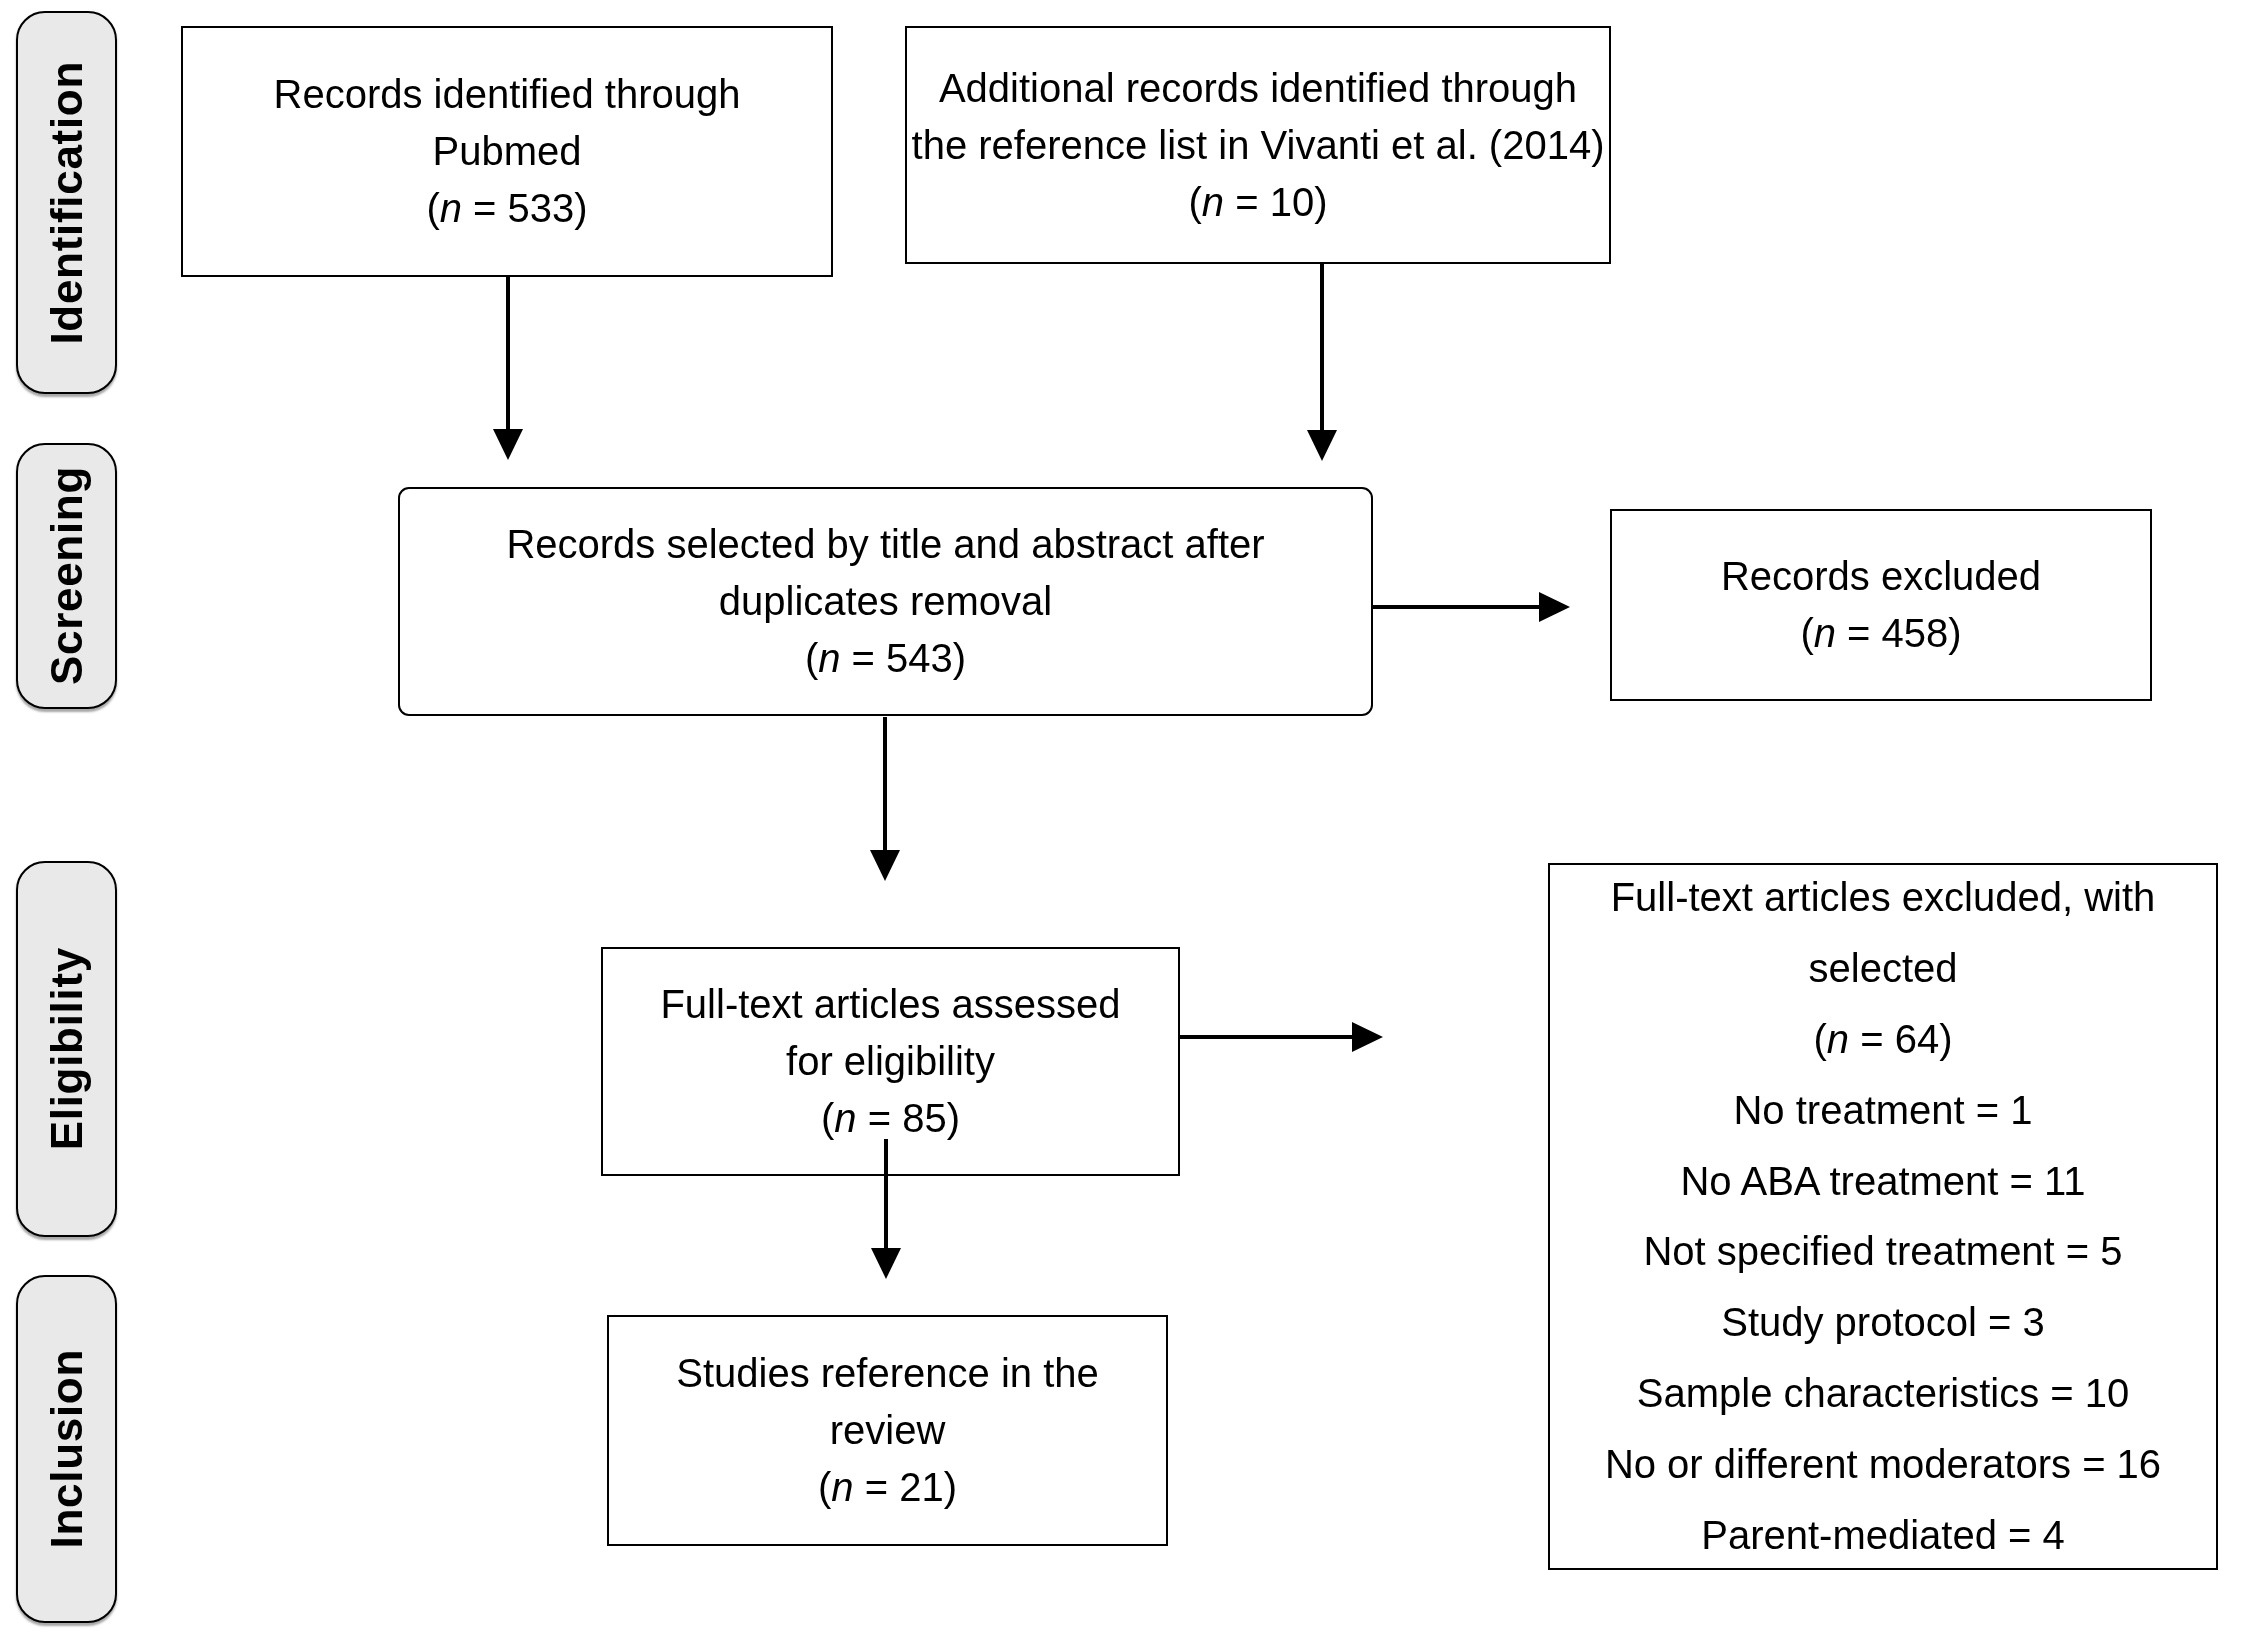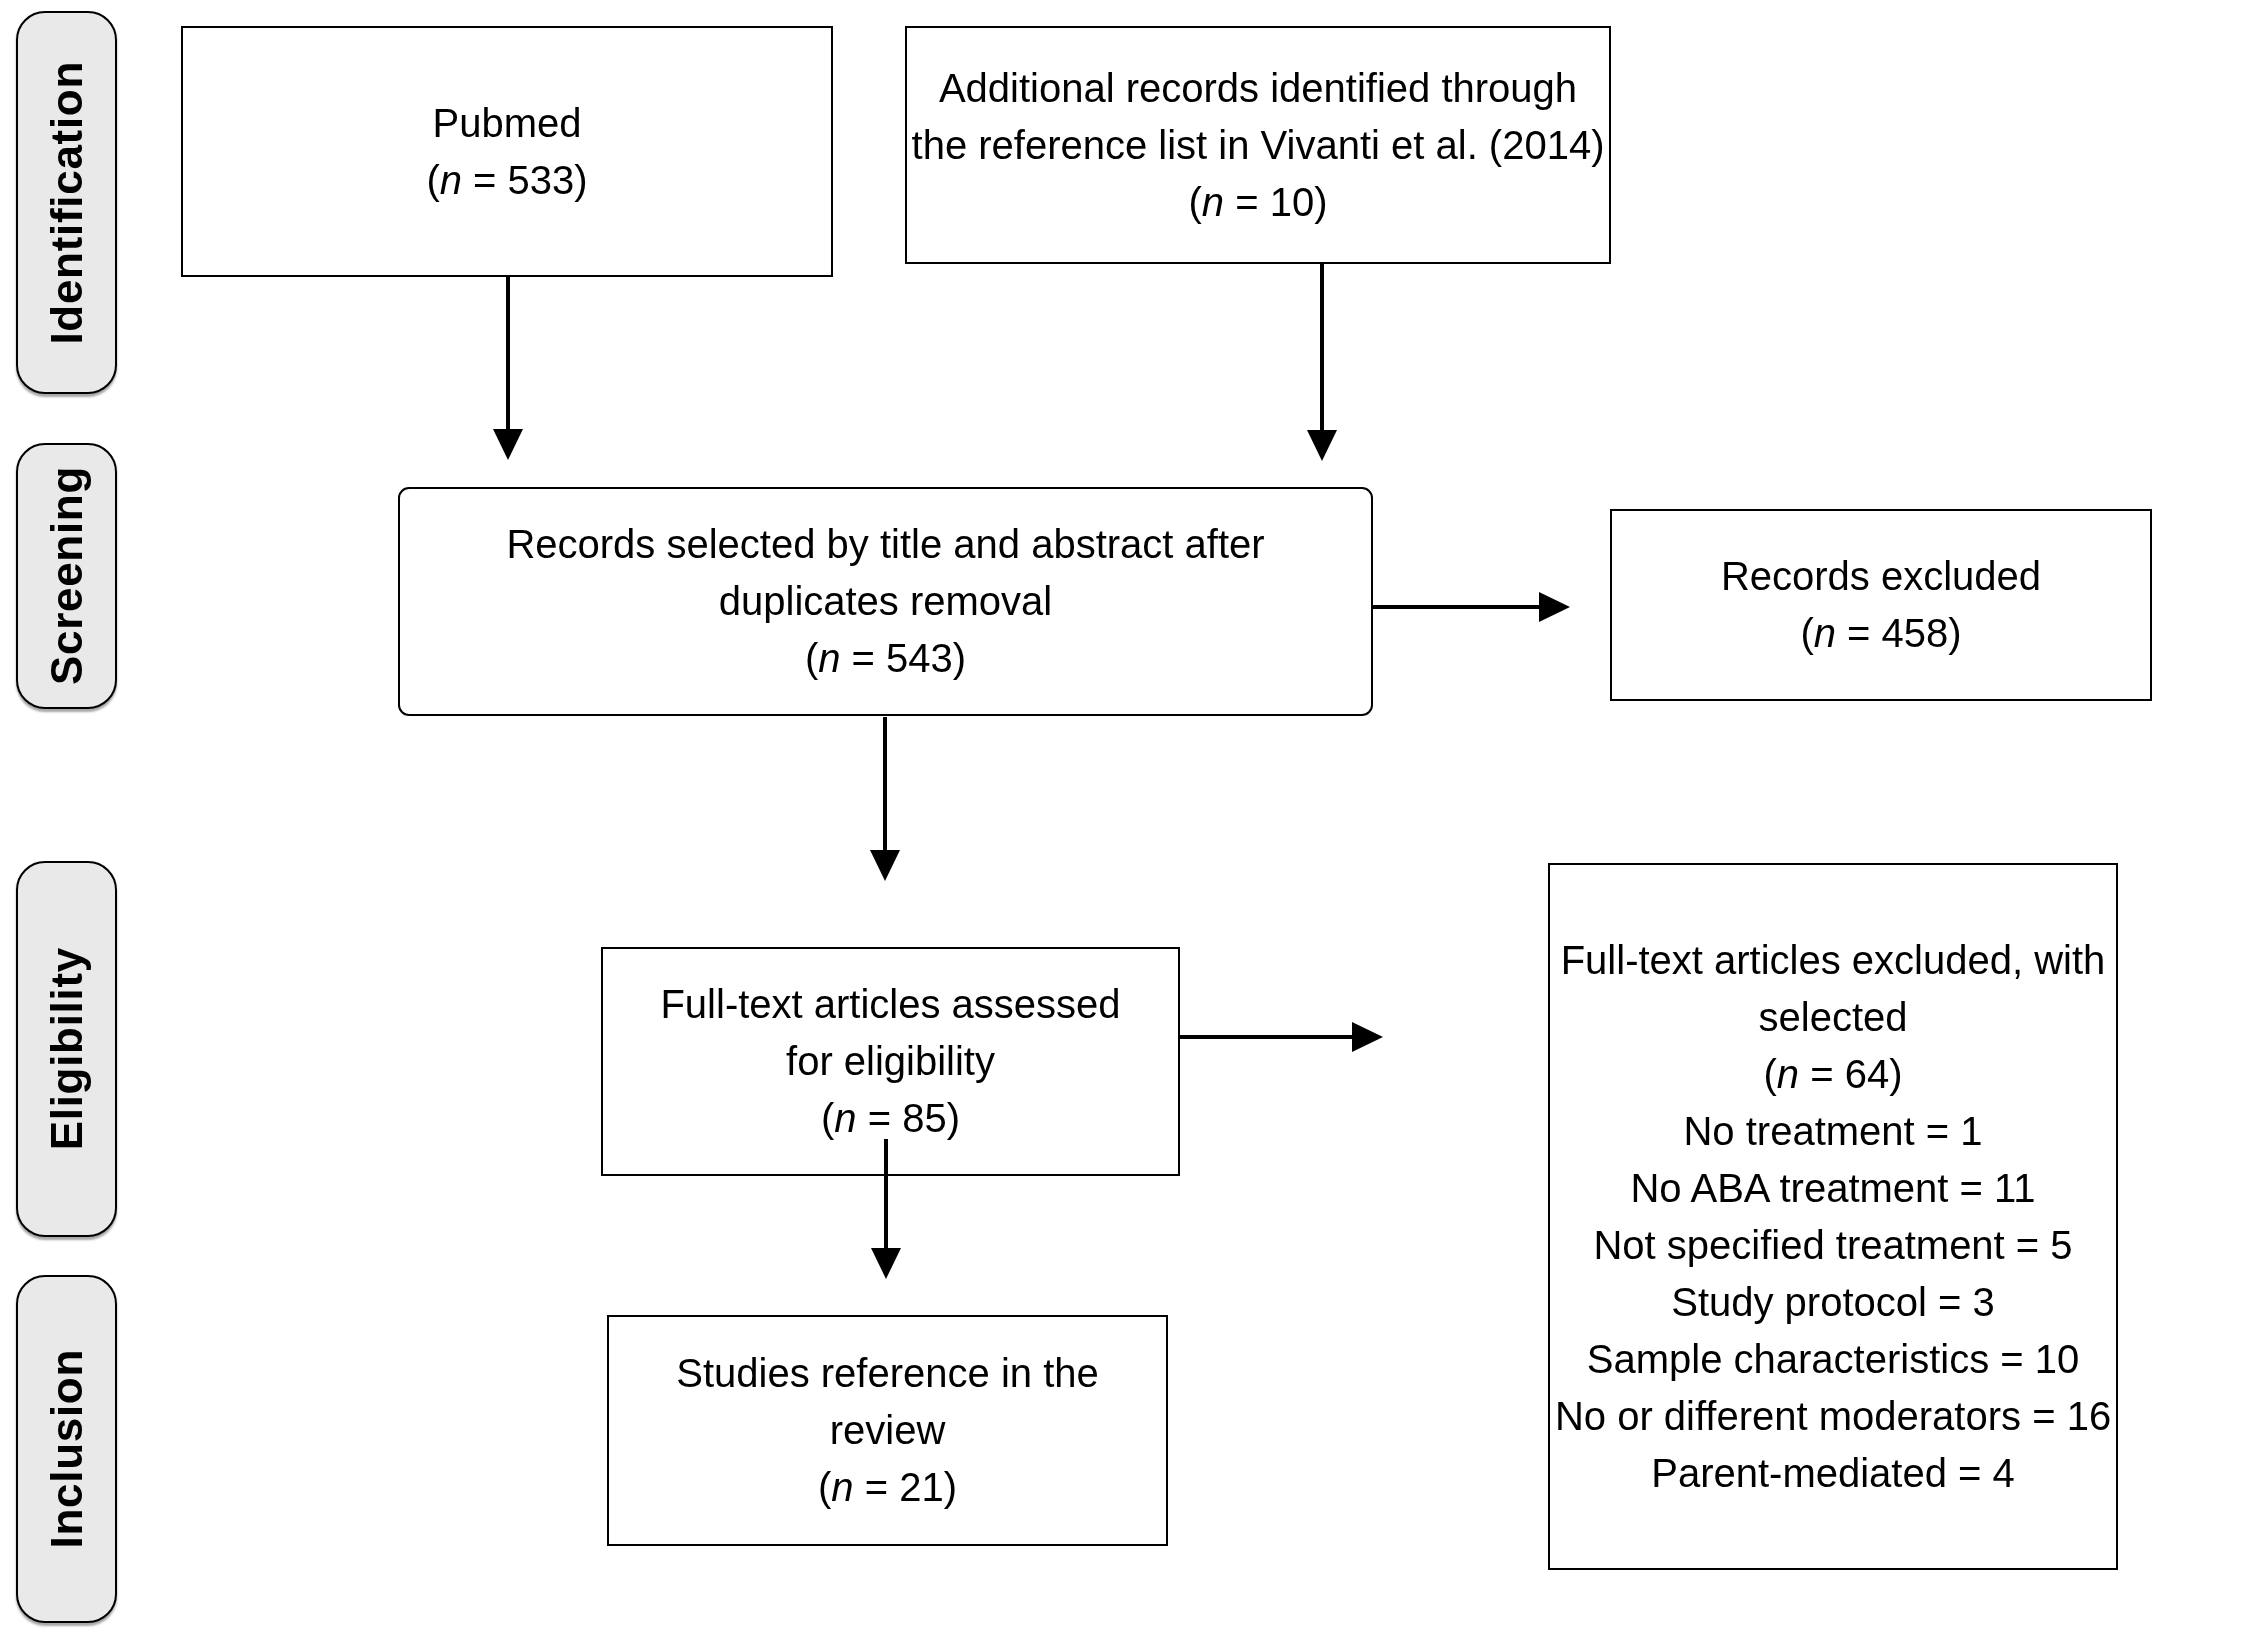--- a/index.html
+++ b/index.html
@@ -43,21 +43,21 @@
     text-align:center;
     font-size:40px;line-height:57px;
     padding:4.4px 7.3px;
   }
   .flow-box .line{white-space:nowrap;}
   .box-a{left:181px;top:26px;width:652px;height:251px;}
   .box-b{left:905px;top:26px;width:706px;height:238px;}
   .box-c{left:398px;top:487px;width:975px;height:229px;border-radius:11px;}
   .box-d{left:1610px;top:509px;width:542px;height:192px;}
   .box-e{left:601px;top:910px;width:579px;height:229px;margin-top:37px;}
-  .box-f{left:1548px;top:863px;width:570px;height:707px;}
+  .box-f{left:1548px;top:863px;width:670px;height:707px;justify-content:space-between;}
   .box-g{left:607px;top:1315px;width:561px;height:231px;}
 
   
   .arr-v{position:absolute;width:3.7px;background:#000;}
   .arr-v::after{
     content:"";position:absolute;bottom:-29px;left:50%;
     transform:translateX(-50%);
     border-left:15.4px solid transparent;border-right:15.4px solid transparent;
     border-top:31px solid #000;
   }
@@ -87,20 +87,21 @@
     <span>Screening</span>
   </div>
   <div class="stage-label" id="label-eligibility">
     <span>Eligibility</span>
   </div>
   <div class="stage-label" id="label-inclusion">
     <span>Inclusion</span>
   </div>
 
   <div class="flow-box box-a">
+      <div class="line">Records identified through</div>
       <div class="line">Pubmed</div>
       <div class="line">(<i>n</i> = 533)</div>
     </div>
 
   <div class="flow-box box-b">
       <div class="line">Additional records identified through</div>
       <div class="line">the reference list in Vivanti et al. (2014)</div>
       <div class="line">(<i>n</i> = 10)</div>
     </div>
 

